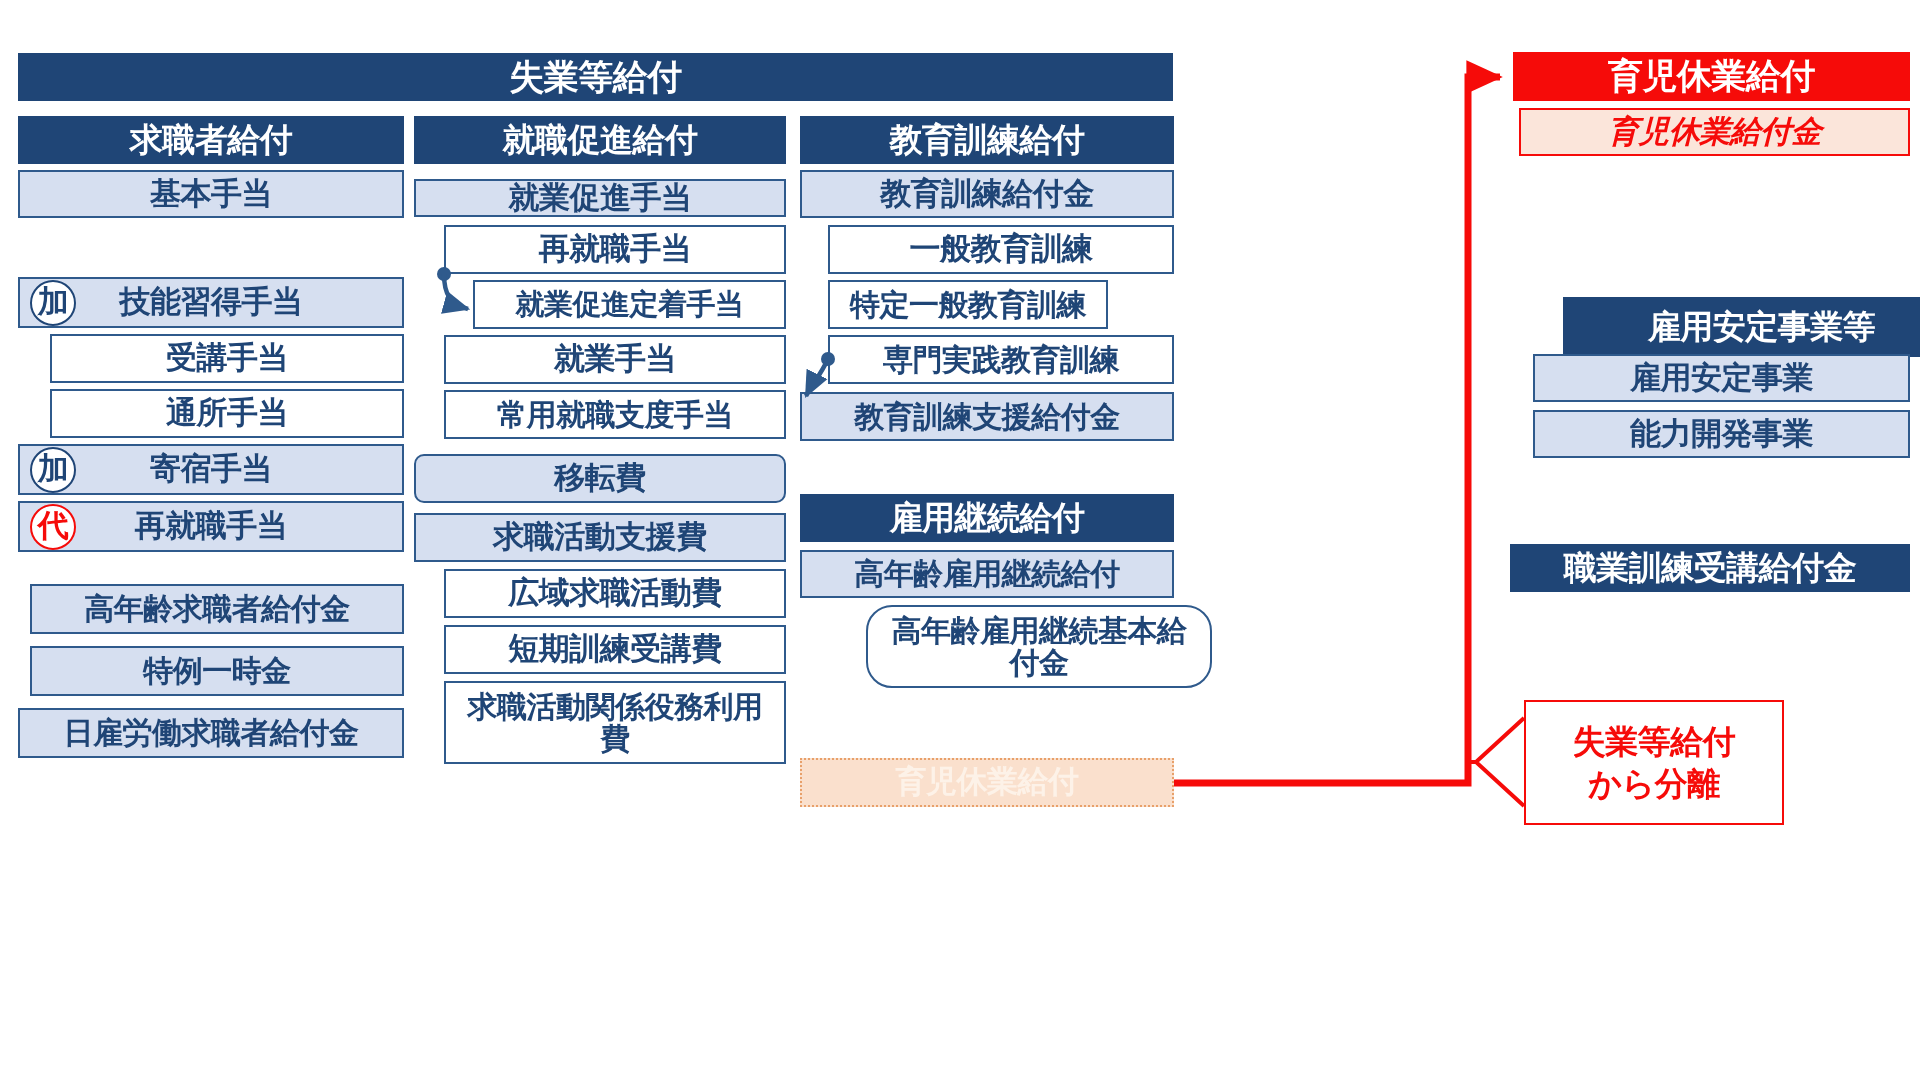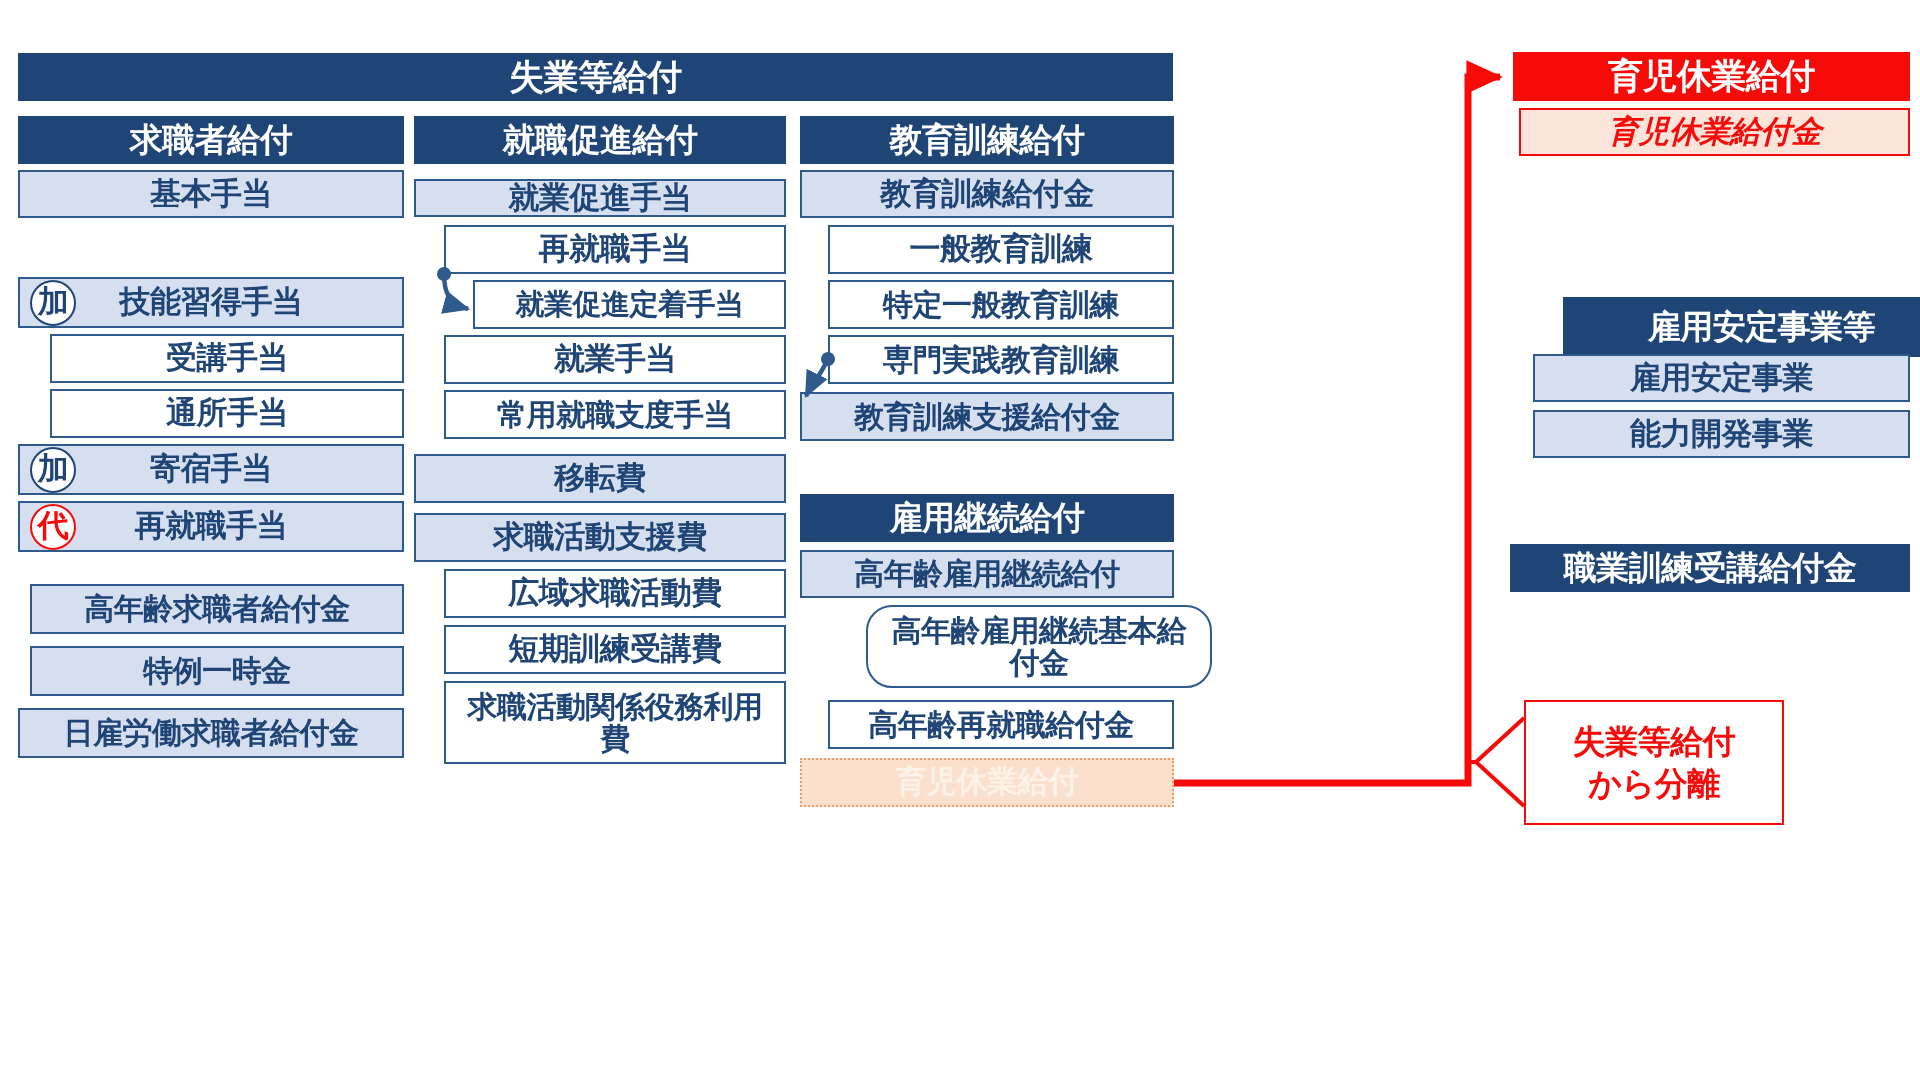--- a/index.html
+++ b/index.html
@@ -83,49 +83,48 @@
   <div class="box fillblue" style="left:414px;top:170px;width:372px;height:38px;font-size:31px;margin-top:9px;">就業促進手当</div>
 
   <div class="box white" style="left:444px;top:225px;width:342px;height:49px;font-size:31px;">再就職手当</div>
 
   <div class="box white" style="left:473px;top:280px;width:313px;height:49px;font-size:29px;">就業促進定着手当</div>
 
   <div class="box white" style="left:444px;top:335px;width:342px;height:49px;font-size:31px;">就業手当</div>
 
   <div class="box white" style="left:444px;top:390px;width:342px;height:49px;font-size:30px;">常用就職支度手当</div>
 
-  <div class="box fillblue" style="left:414px;top:454px;width:372px;height:49px;font-size:31px;">移転費</div>
+  <div class="box fillblue" style="left:414px;top:454px;width:372px;height:49px;font-size:31px;border-radius:10px;">移転費</div>
 
   <div class="box fillblue" style="left:414px;top:513px;width:372px;height:49px;font-size:31px;">求職活動支援費</div>
 
   <div class="box white" style="left:444px;top:569px;width:342px;height:49px;font-size:31px;">広域求職活動費</div>
 
   <div class="box white" style="left:444px;top:625px;width:342px;height:49px;font-size:31px;">短期訓練受講費</div>
 
   <div class="box white" style="left:444px;top:681px;width:342px;height:83px;font-size:30px;padding:0 16px;">求職活動関係役務利用費</div>
 
   <div class="box hdr" style="left:800px;top:116px;width:374px;height:48px;font-size:33px;">教育訓練給付</div>
 
   <div class="box fillblue" style="left:800px;top:170px;width:374px;height:48px;font-size:31px;">教育訓練給付金</div>
 
   <div class="box white" style="left:828px;top:225px;width:346px;height:49px;font-size:31px;">一般教育訓練</div>
 
-  <div class="box white" style="left:828px;top:280px;width:346px;height:49px;font-size:30px;">特定一般教育訓練</div>
+  <div class="box white" style="left:828px;top:280px;width:280px;height:49px;font-size:30px;">特定一般教育訓練</div>
 
   <div class="box white" style="left:828px;top:335px;width:346px;height:49px;font-size:30px;">専門実践教育訓練</div>
 
   <div class="box fillblue" style="left:800px;top:392px;width:374px;height:49px;font-size:30px;">教育訓練支援給付金</div>
 
   <div class="box hdr" style="left:800px;top:494px;width:374px;height:48px;font-size:33px;">雇用継続給付</div>
 
   <div class="box fillblue" style="left:800px;top:550px;width:374px;height:48px;font-size:30px;">高年齢雇用継続給付</div>
 
   <div class="box white" style="left:866px;top:605px;width:346px;height:83px;font-size:30px;padding:0 12px;border-radius:26px;">高年齢雇用継続基本給付金</div>
 
-  <div class="box white" style="left:828px;top:700px;width:346px;height:49px;font-size:30px;">高年齢再就職給付金</div>
 
   <div class="box ghost" style="left:800px;top:758px;width:374px;height:49px;font-size:31px;">育児休業給付</div>
 
 
   <div class="box redhdr" style="left:1513px;top:52px;width:397px;height:49px;font-size:35px;">育児休業給付</div>
 
   <div class="box redfill" style="left:1519px;top:108px;width:391px;height:48px;font-size:31px;">育児休業給付金</div>
 
   <div class="box hdr" style="left:1563px;top:297px;width:397px;height:60px;font-size:33px;">雇用安定事業等</div>
 

